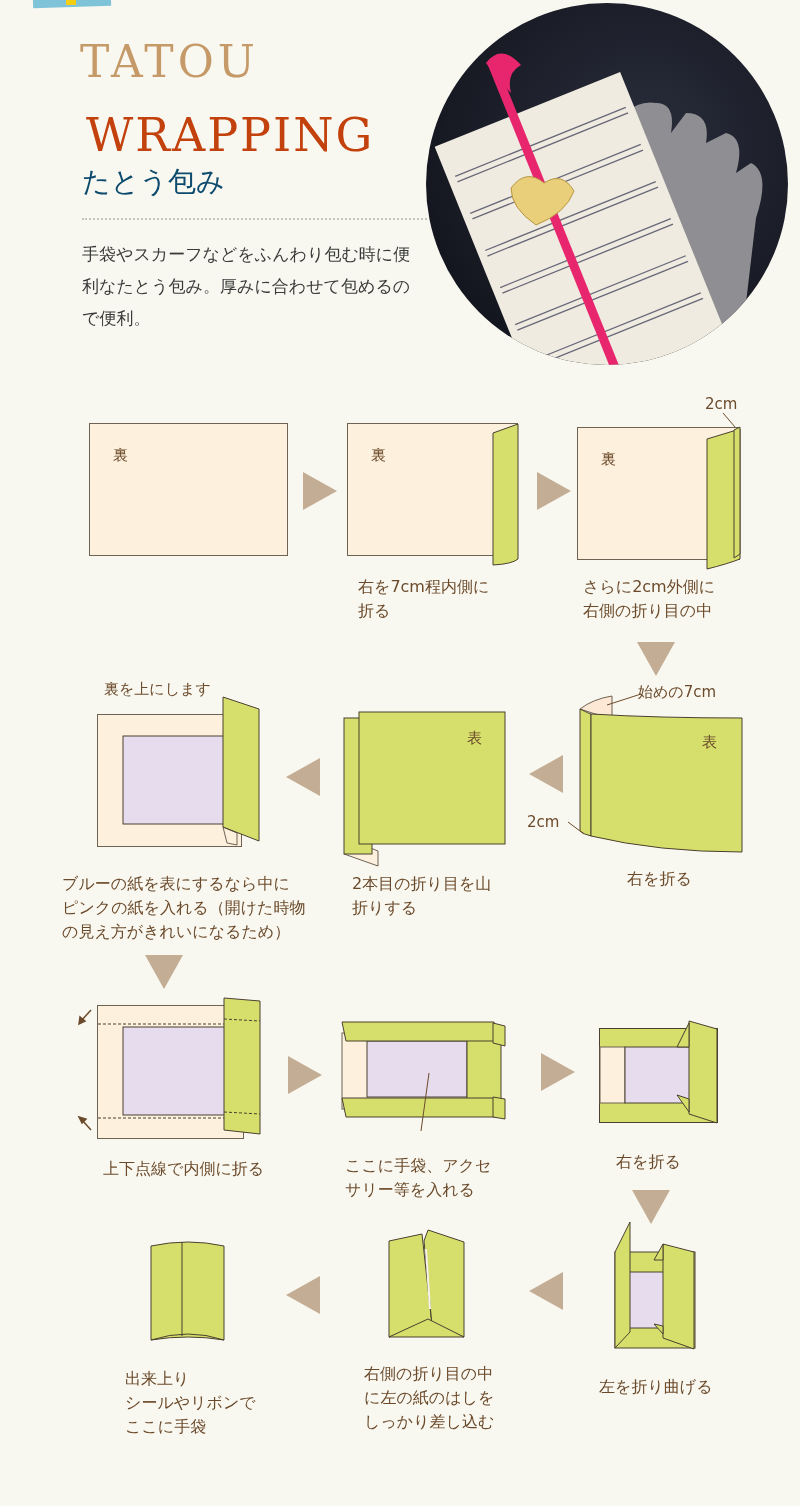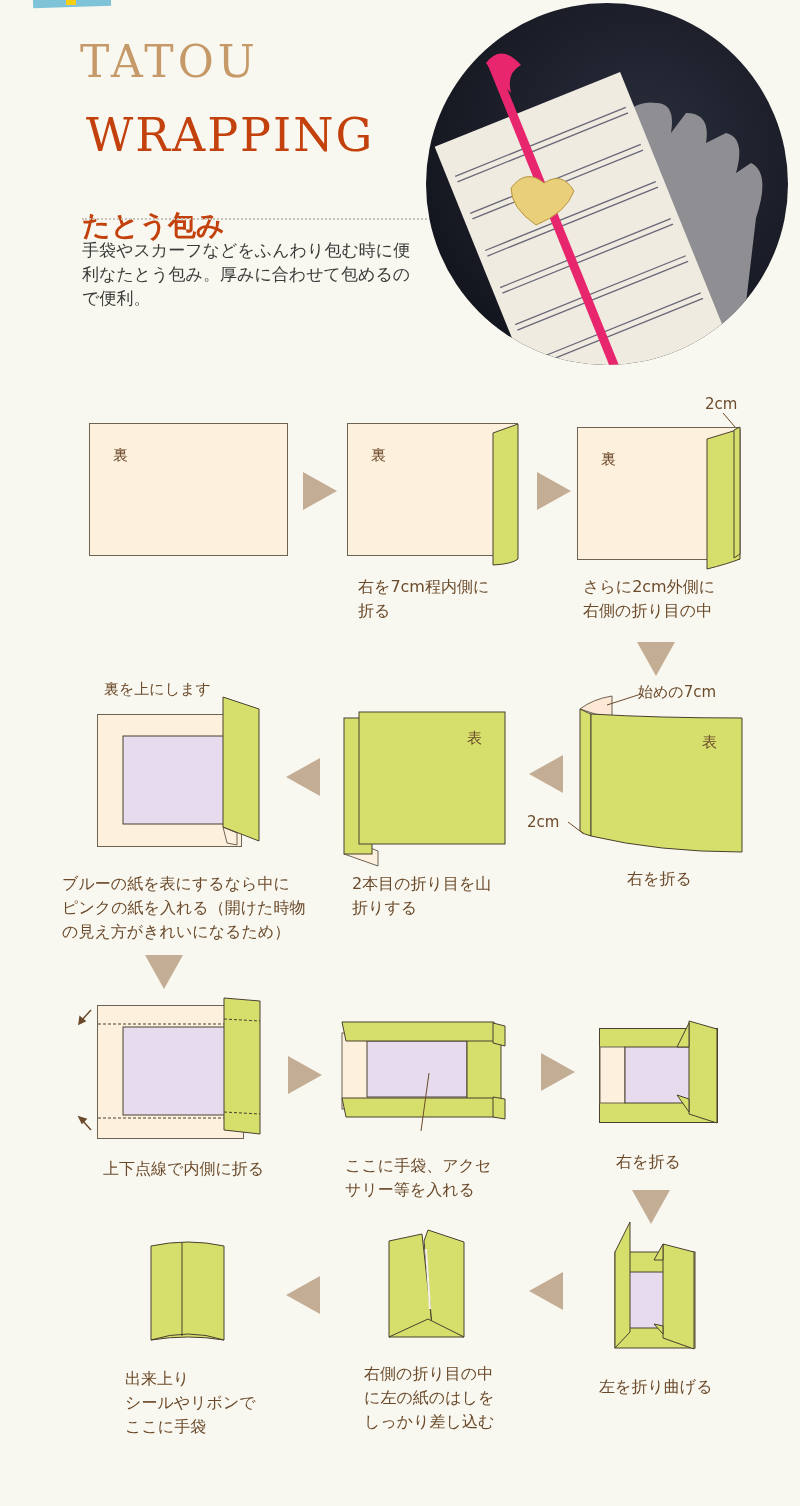--- a/index.html
+++ b/index.html
@@ -3,23 +3,23 @@
 <meta charset="utf-8">
 <style>
   html, body { margin:0; padding:0; }
   body { width:800px; height:1506px; background:#f9f8f0; position:relative; overflow:hidden;
          font-family:"DejaVu Sans", sans-serif; color:#6b4a2b; }
   .abs { position:absolute; }
   .deco-tab { left:33px; top:-4px; width:78px; height:11px; background:#7ec3d8; transform:rotate(-2deg); }
   .deco-tab-dot { left:66px; top:-2px; width:10px; height:7px; background:#f5cf14; }
   .title1 { left:80px; top:40px; font-family:"DejaVu Serif", serif; font-size:44px; letter-spacing:4px; color:#c59a68; line-height:1; }
   .title2 { left:86px; top:112px; font-family:"DejaVu Serif", serif; font-size:46px; letter-spacing:2px; color:#c2410c; line-height:1; }
-  .title3 { left:82px; top:168px; font-size:28px; font-weight:bold; color:#c2410c; line-height:1;margin-top:44px; }
+  .title3 { left:82px; top:168px; font-size:28px; font-weight:normal; color:#0c4a6e; line-height:1; }
   .dots { left:82px; top:218px; width:345px; border-top:2px dotted #c9c5bd; }
-  .intro { left:82px; top:238px; width:330px; font-size:17px; line-height:24px; color:#3a3a3a; }
+  .intro { left:82px; top:238px; width:330px; font-size:17px; line-height:32px; color:#3a3a3a; }
   .photo { left:426px; top:3px; width:362px; height:362px; border-radius:50%; overflow:hidden;
            background:radial-gradient(circle at 60% 40%, #2a2e3c, #14161f 75%); }
   .cap { font-size:16px; line-height:24px; color:#6b4a2b; white-space:pre-line; }
   .lbl { font-size:15px; color:#6b4a2b; }
   svg { position:absolute; overflow:visible; }
 </style>
 </head>
 <body>
 
 <div class="abs deco-tab"></div>

